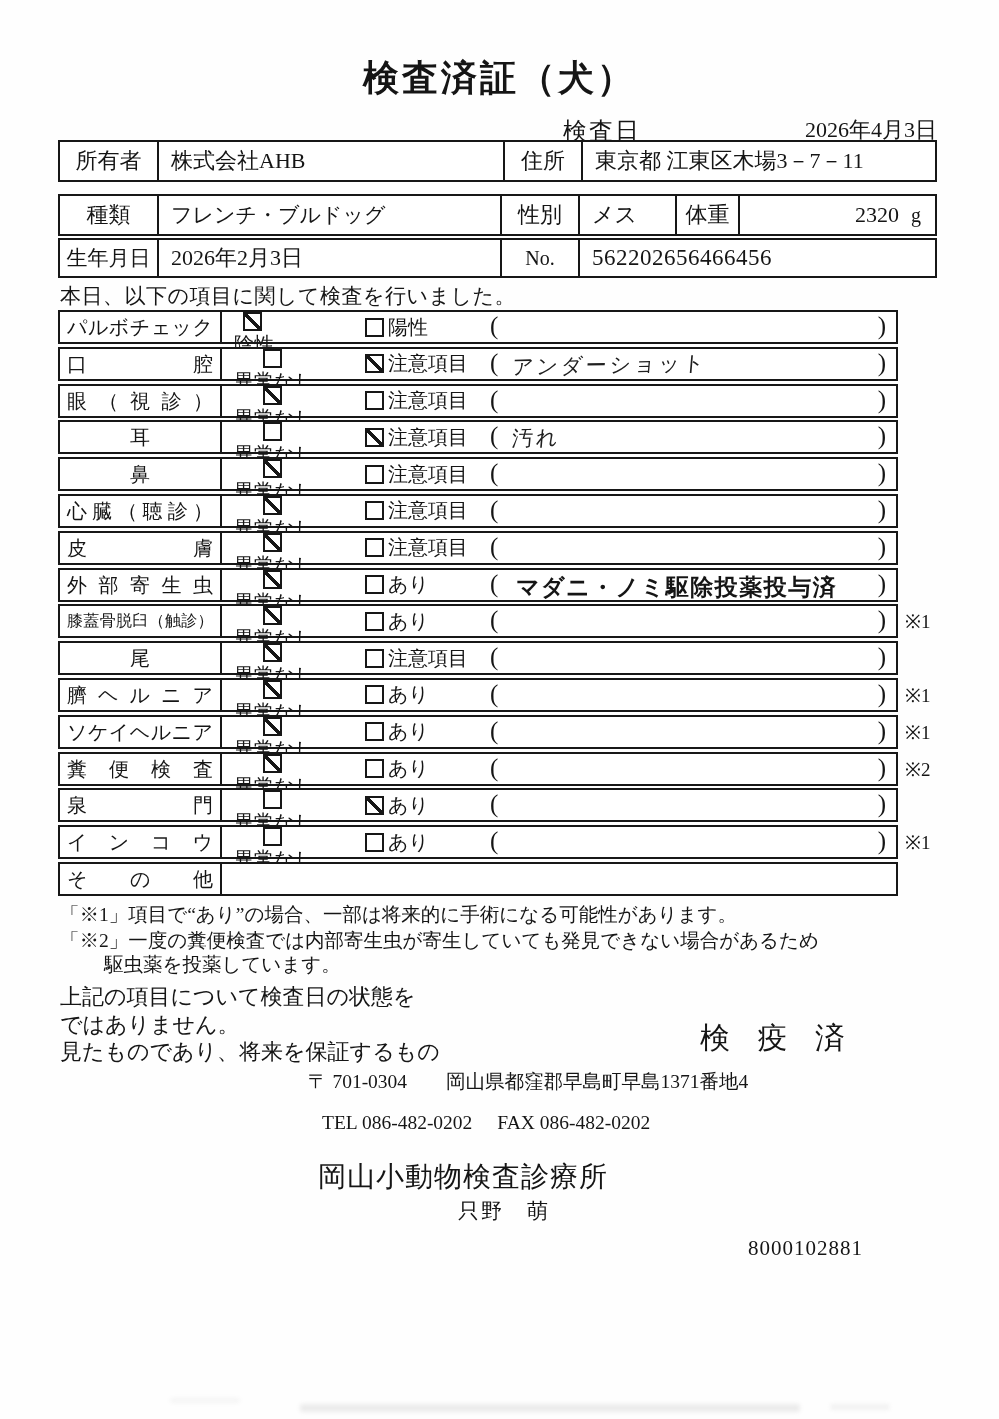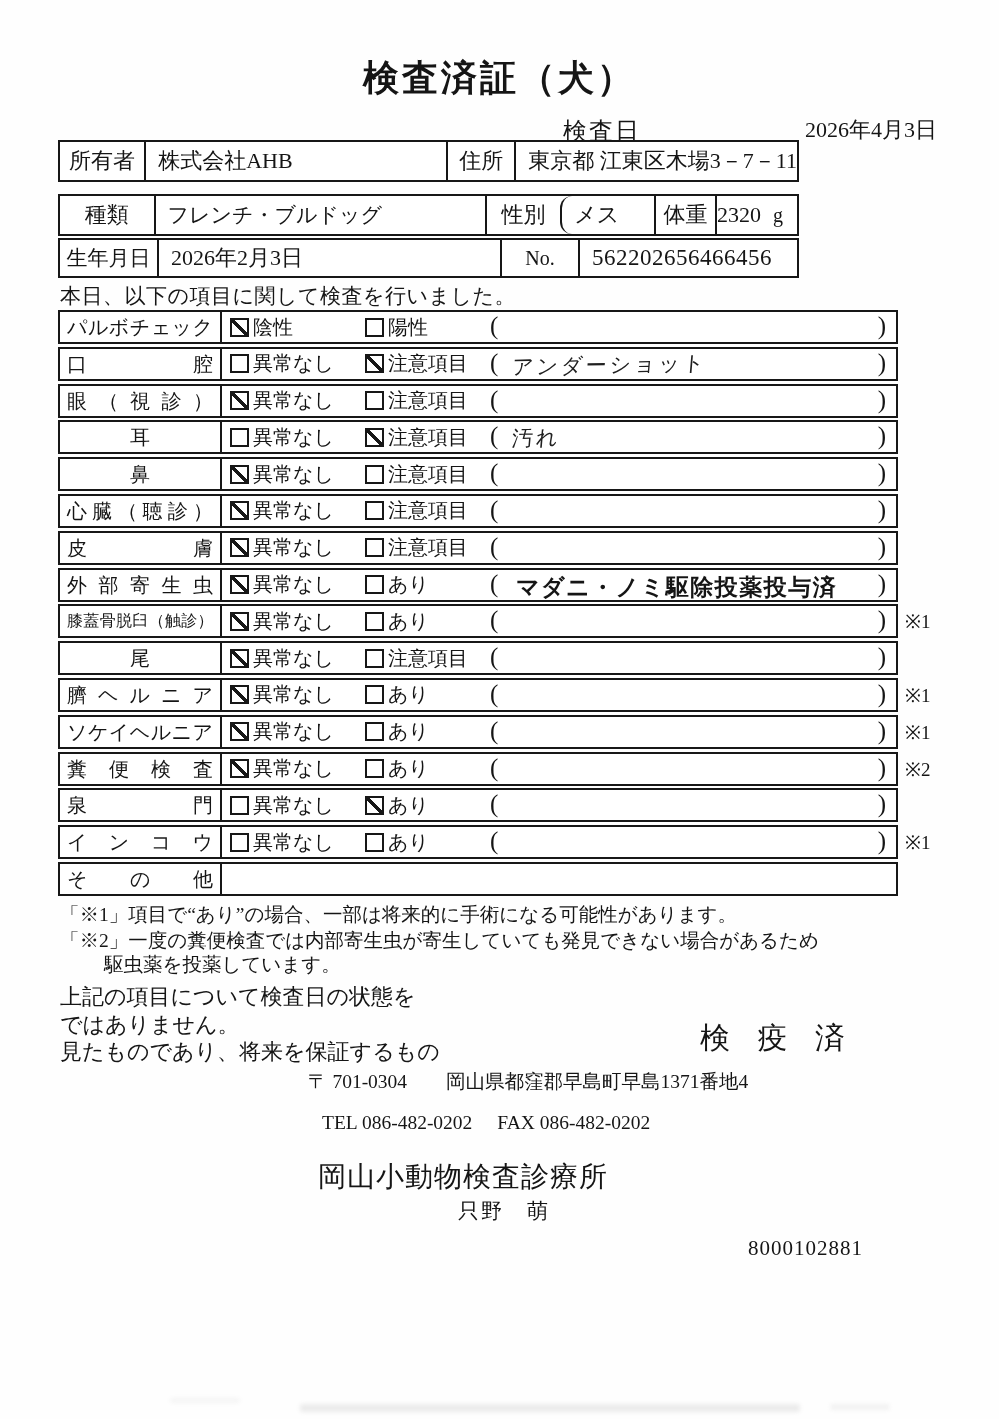--- a/index.html
+++ b/index.html
@@ -11,31 +11,31 @@
   .sheet{position:absolute;inset:0;background:#fefefe;font-family:Liberation Serif, serif;}
 
   .doc-title{
     position:absolute;top:54px;left:0;width:999px;text-align:center;
     font-size:36px;font-weight:bold;letter-spacing:3px;
   }
   .exam-date-label{position:absolute;top:115px;left:563px;font-size:24px;letter-spacing:2px;}
   .exam-date-value{position:absolute;top:115px;left:770px;width:167px;text-align:right;font-size:22px;}
 
   
-  .htable{position:absolute;left:58px;width:741px;height:42px;border:2px solid #171717;
+  .htable{position:absolute;left:58px;width:879px;height:42px;border:2px solid #171717;
           display:flex;box-sizing:border-box;background:#fff;}
   .hcell{box-sizing:border-box;height:100%;display:flex;align-items:center;font-size:22px;white-space:nowrap;overflow:visible;}
   .hcell.lab{justify-content:center;}
   .hcell.val{padding-left:12px;}
   .hcell.bl{border-left:2px solid #171717;}
   .t1{top:140px;}
   .t2a{top:194px;}
   .t2b{top:238px;height:40px;}
   .w97{width:97px;}  .w343{width:343px;} .w346{width:346px;} .w78{width:78px;}
-  .w97b{width:97px;border-radius:12px;} .w63{width:63px;}  .grow{flex:1;}
+  .w97b{width:97px;} .w63{width:63px;}  .grow{flex:1;}
   .weight-cell{justify-content:flex-end;padding-right:14px;}
   .weight-unit{font-size:20px;margin-left:12px;}
   .no-label{font-size:20px;}
   .no-value{font-size:23px;letter-spacing:0.5px;}
 
   .intro-line{position:absolute;top:282px;left:60px;font-size:21px;letter-spacing:0.5px;}
 
   
   .itable{position:absolute;top:310px;left:58px;width:840px;}
   .irow{
@@ -44,21 +44,21 @@
   }
   .ilabel{
     box-sizing:border-box;width:162px;border-right:2px solid #171717;
     display:flex;justify-content:space-between;align-items:center;
     padding:0 7px;font-size:20px;line-height:1;
   }
   .ilabel.single{justify-content:center;}
   .ilabel.tight{font-size:16px;letter-spacing:-0.5px;}
   .icontent{position:relative;flex:1;}
   .opt{position:absolute;top:0;height:100%;display:flex;align-items:center;}
-  .opt.slot1{left:8px;}
+  .opt.slot1{left:8px;flex-direction:column;}
   .opt.slot2{left:143px;}
   .cbox{
     width:15px;height:15px;border:2px solid #171717;display:inline-block;
     background:#fff;flex:0 0 auto;
   }
   .cbox.checked{
     background-image:linear-gradient(45deg,transparent 43%,#171717 43%,#171717 57%,transparent 57%);
   }
   .optlabel{font-size:20px;margin-left:4px;white-space:nowrap;}
   .paren{position:absolute;top:50%;transform:translateY(-54%);font-size:25px;}

